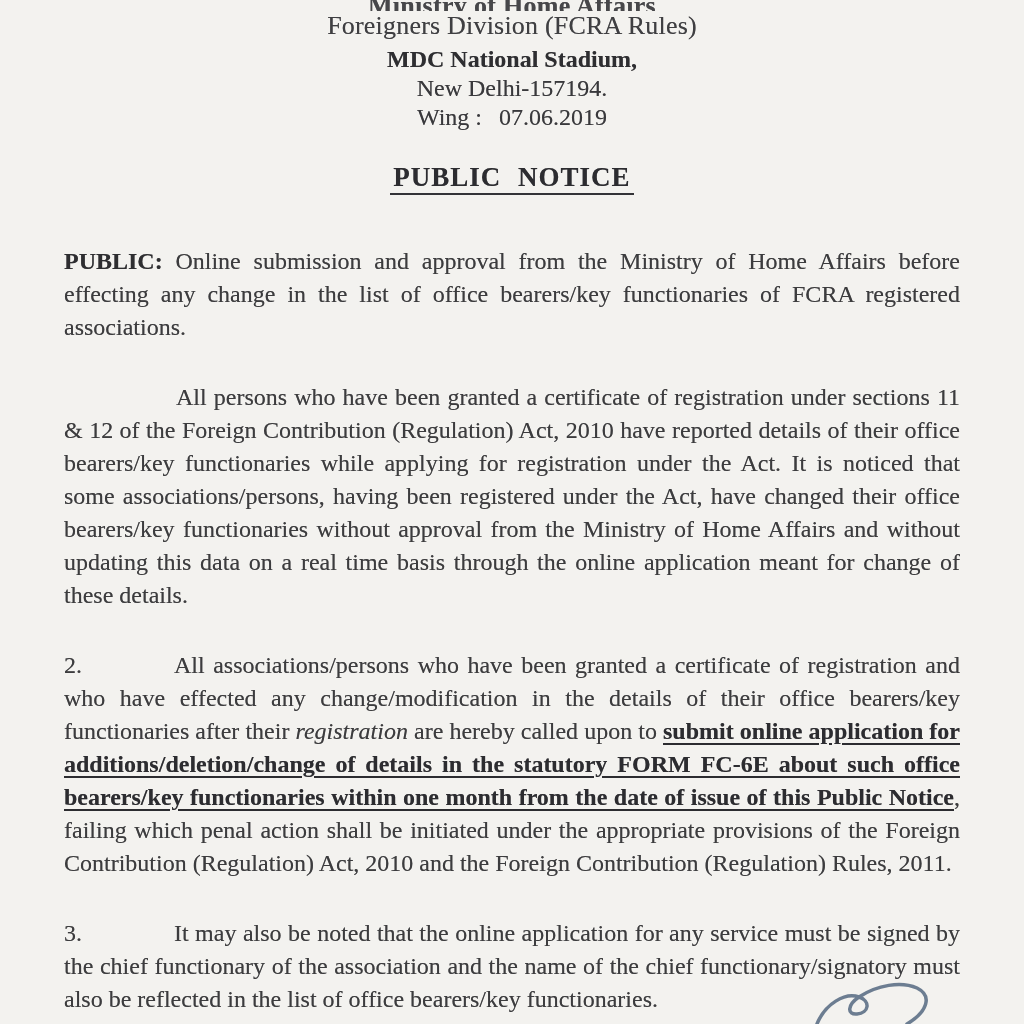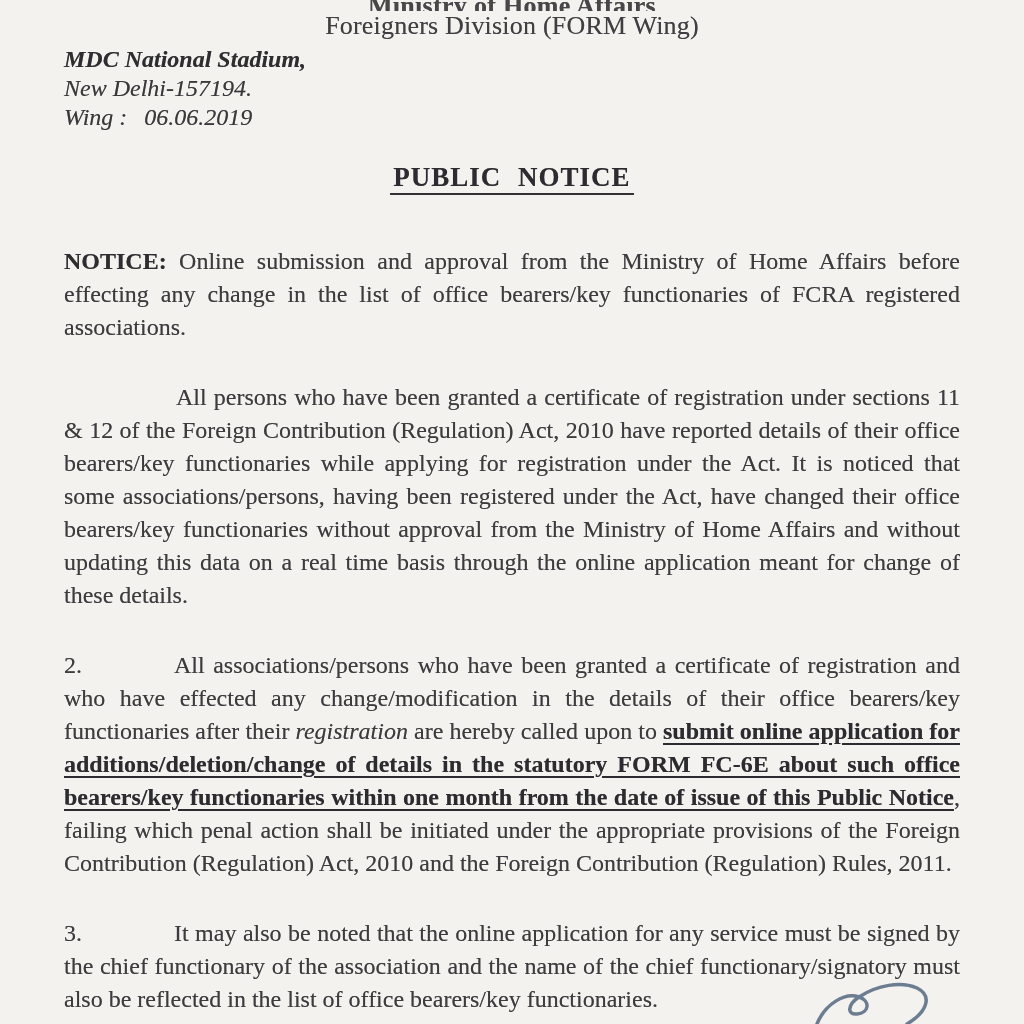--- a/index.html
+++ b/index.html
@@ -35,26 +35,25 @@
     letter-spacing: 0.3px;
   }
   .division-line {
     text-align: center;
     font-size: 26px;
     line-height: 30px;
     color: #3f3f42;
     letter-spacing: 0.2px;
   }
   .address-block {
-    text-align: left;
+    text-align: center;
     font-size: 24px;
     line-height: 29px;
     margin-top: 4px;
     color: #39393c;
-    font-style: italic;
   }
   .bold { font-weight: bold; color: #2e2e31; }
   .italic { font-style: italic; }
   .date-value { margin-left: 17px; }
   .title {
     text-align: center;
     margin: 30px 0 52px 0;
     font-size: 27px;
     font-weight: normal;
   }
@@ -96,33 +95,33 @@
 </style>
 </head>
 <body>
 
 <div class="page">
 
   <div class="clip-top">
     <span>Ministry of Home Affairs</span>
   </div>
 
-  <div class="division-line">Foreigners Division (FORM Wing)</div>
+  <div class="division-line">Foreigners Division (FCRA Rules)</div>
 
   <div class="address-block">
     <div class="bold">MDC National Stadium,</div>
     <div>New Delhi-157194.</div>
-    <div><span>Wing :</span><span class="date-value">06.06.2019</span></div>
+    <div><span>Wing :</span><span class="date-value">07.06.2019</span></div>
   </div>
 
   <div class="title">
     <span class="title-inner">PUBLIC NOTICE</span>
   </div>
 
-  <p class="para"><span class="bold">NOTICE:</span><span> Online submission and approval from the Ministry of Home Affairs before effecting any change in the list of office bearers/key functionaries of FCRA registered associations.</span></p>
+  <p class="para"><span class="bold">PUBLIC:</span><span> Online submission and approval from the Ministry of Home Affairs before effecting any change in the list of office bearers/key functionaries of FCRA registered associations.</span></p>
 
   <p class="para indent"><span>All persons who have been granted a certificate of registration under sections 11 &amp; 12 of the Foreign Contribution (Regulation) Act, 2010 have reported details of their office bearers/key functionaries while applying for registration under the Act.  It is noticed that some associations/persons, having been registered under the Act, have changed their office bearers/key functionaries without approval from the Ministry of Home Affairs and without updating this data on a real time basis through the online application meant for change of these details.</span></p>
 
   <p class="para"><span class="num">2.</span><span>All associations/persons who have been granted a certificate of registration and who have effected any change/modification in the details of their office bearers/key functionaries after their </span><span class="italic">registration</span><span> are hereby called upon to  </span><span class="bold-underline">submit online application for additions/deletion/change of details in the statutory FORM FC-6E about such office bearers/key functionaries within one month from the date of issue of this Public Notice</span><span>, failing which penal action shall be initiated under the appropriate provisions of the Foreign Contribution (Regulation) Act, 2010 and the Foreign Contribution (Regulation) Rules, 2011.</span></p>
 
   <p class="para"><span class="num">3.</span><span>It may also be noted that the online application for any service must be signed by the chief functionary of the association and the name of the chief functionary/signatory must also be reflected in the list of office bearers/key functionaries.</span></p>
 
   <svg class="signature" viewBox="0 0 180 44" aria-hidden="true">
     <path d="M 22 44 C 30 24 50 12 64 17 C 76 21 74 33 62 34 C 52 35 52 25 64 17 C 82 5 106 1 122 8 C 138 16 132 32 112 44" fill="none" stroke="#5d7086" stroke-width="3.5" stroke-linecap="round" opacity="0.9"></path>
   </svg>

